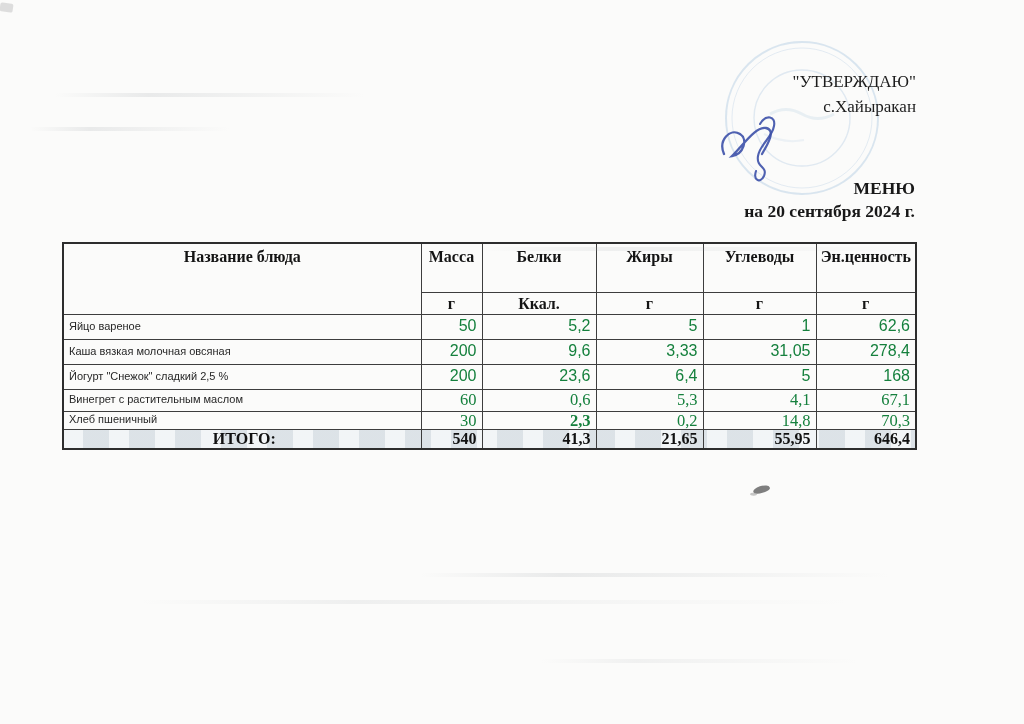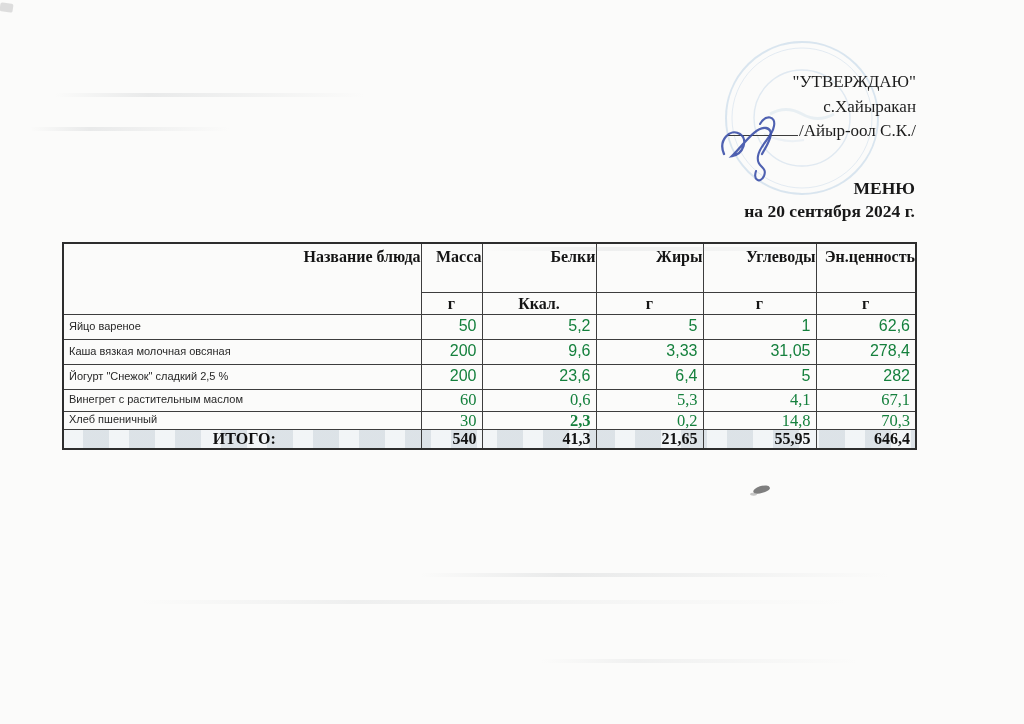--- a/index.html
+++ b/index.html
@@ -60,21 +60,21 @@
   table.menu {
     position:absolute; left:62px; top:242px; width:855px; z-index:2;
     border-collapse:collapse; table-layout:fixed;
     border:2px solid #2d2d2d;
   }
   .menu th, .menu td { border:1px solid #3d3d3d; padding:0; line-height:1.05; }
   .menu thead th {
     font-family:"Liberation Serif", serif; font-weight:bold; font-size:16px;
     vertical-align:top; padding-top:5px; color:#141414;
   }
-  tr.h1 { height:49px;text-align:right; }
+  tr.h1 { height:49px; }
   tr.h2 { height:22px; }
   tr.h2 th { padding-top:3px; }
   td.name {
     text-align:left; padding-left:5px;
     font-family:"Liberation Sans", sans-serif; font-size:11px; color:#272727;
   }
   td.num {
     text-align:right; padding-right:5px;
     font-family:"Liberation Sans", sans-serif; font-size:16px; color:#15803d;
   }
@@ -112,23 +112,20 @@
   </svg>
 
   <svg class="signature" width="92" height="78" viewBox="0 0 92 78">
     <path d="M8,44 C2,30 14,18 24,24 C32,29 28,44 16,46 C28,34 40,16 50,18 C60,20 52,34 46,44" fill="none" stroke-width="2.3" stroke-linecap="round" opacity="0.9" stroke="#3c50a8"></path>
     <path d="M44,14 C50,4 60,6 58,16 C56,28 44,34 42,46 C40,58 52,56 48,66 C44,74 37,70 40,61" fill="none" stroke-width="2.1" stroke-linecap="round" opacity="0.9" stroke="#3c50a8"></path>
   </svg>
 
   <div class="approval">
     <div>"УТВЕРЖДАЮ"</div>
     <div>с.Хайыракан</div>
-    <div>
-      <span class="sig-underline"></span><span>/Айыр-оол С.К./</span>
-    </div>
   </div>
 
   <div class="title-block">
     <div>МЕНЮ</div>
     <div>на 20 сентября 2024 г.</div>
   </div>
 
   <table class="menu">
     <colgroup>
       <col style="width:358px">
@@ -171,21 +168,21 @@
         <td class="num">3,33</td>
         <td class="num">31,05</td>
         <td class="num">278,4</td>
       </tr>
       <tr style="height:25px">
         <td class="name">Йогурт "Снежок" сладкий 2,5 %</td>
         <td class="num">200</td>
         <td class="num">23,6</td>
         <td class="num">6,4</td>
         <td class="num">5</td>
-        <td class="num">282</td>
+        <td class="num">168</td>
       </tr>
       <tr class="serifnum" style="height:22px">
         <td class="name">Винегрет с растительным маслом</td>
         <td class="num">60</td>
         <td class="num">0,6</td>
         <td class="num">5,3</td>
         <td class="num">4,1</td>
         <td class="num">67,1</td>
       </tr>
       <tr class="serifnum" style="height:14px">

